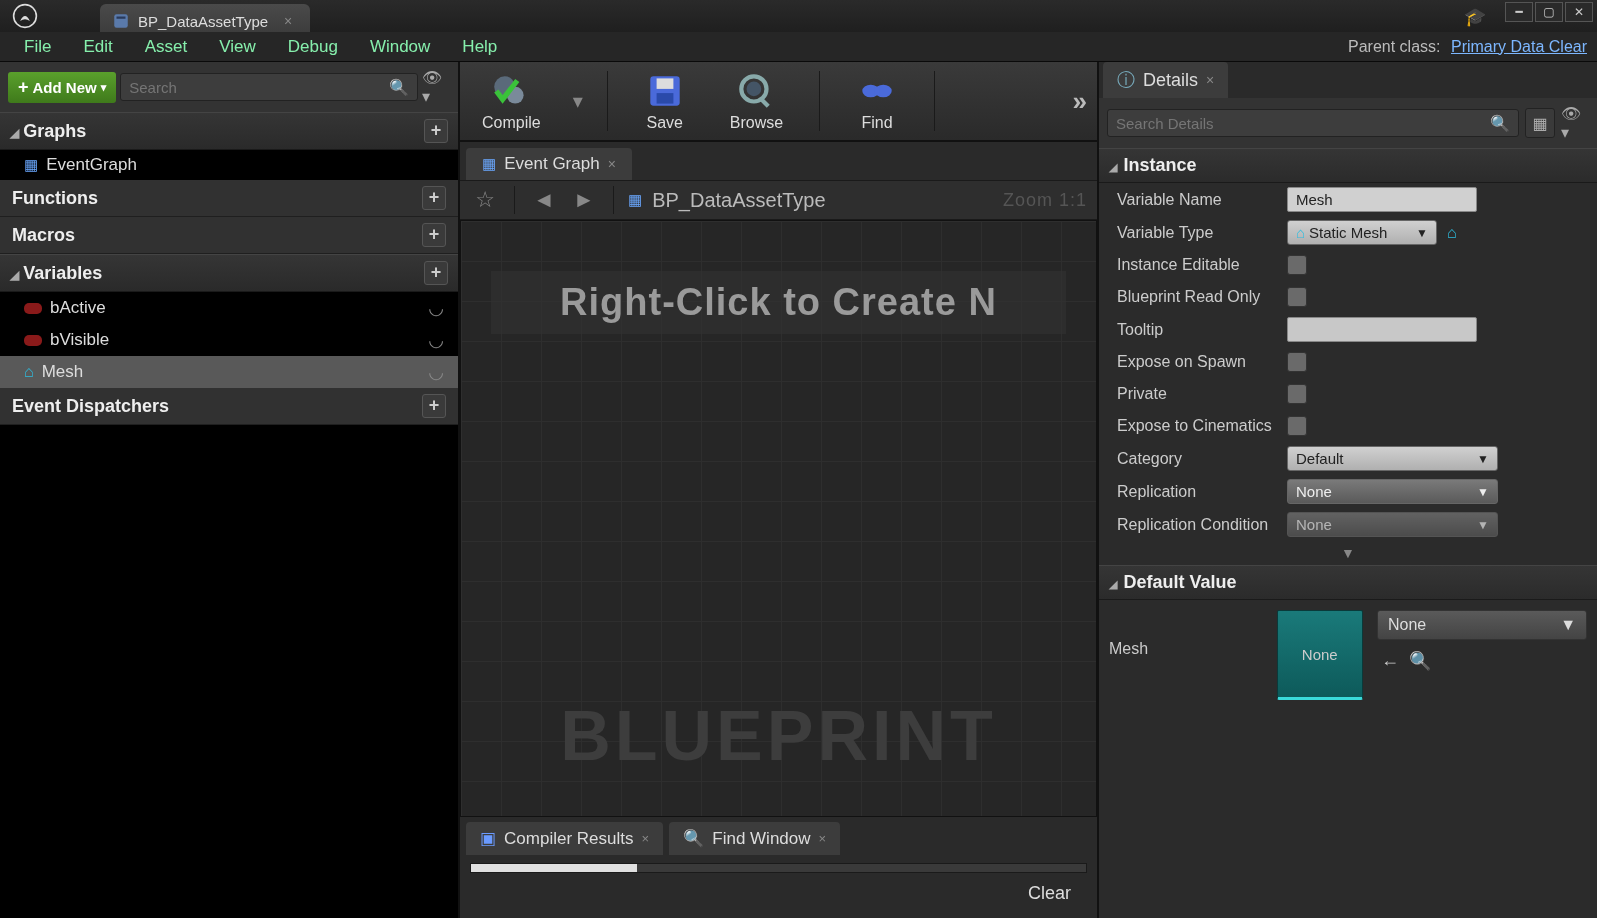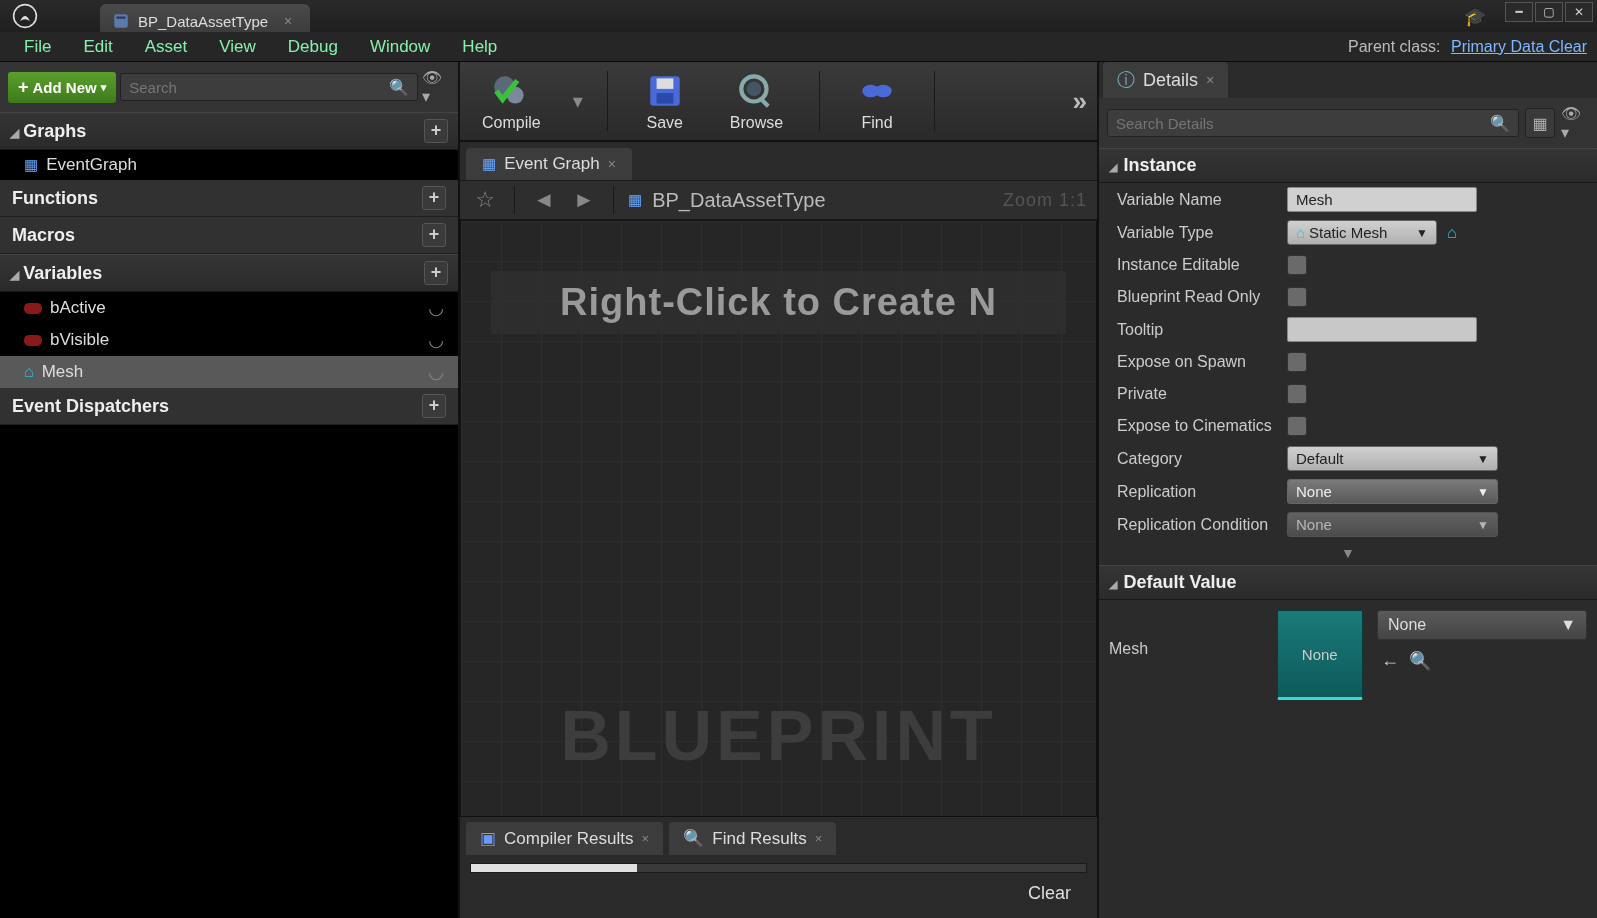--- a/index.html
+++ b/index.html
@@ -267,21 +267,21 @@
     </div>
 
     <div class="bottom-tabs">
       <div class="btab">
         <span style="color:#6a9aff">▣</span>
         <span>Compiler Results</span>
         <span class="x">×</span>
       </div>
       <div class="btab">
         <span>🔍</span>
-        <span>Find Results</span>
+        <span>Find Window</span>
         <span class="x">×</span>
       </div>
     </div>
     <div class="compiler-body">
       <div class="progress">
           <div class="bar"></div>
         </div>
       <div class="clear-btn">Clear</div>
     </div>
   </div>

